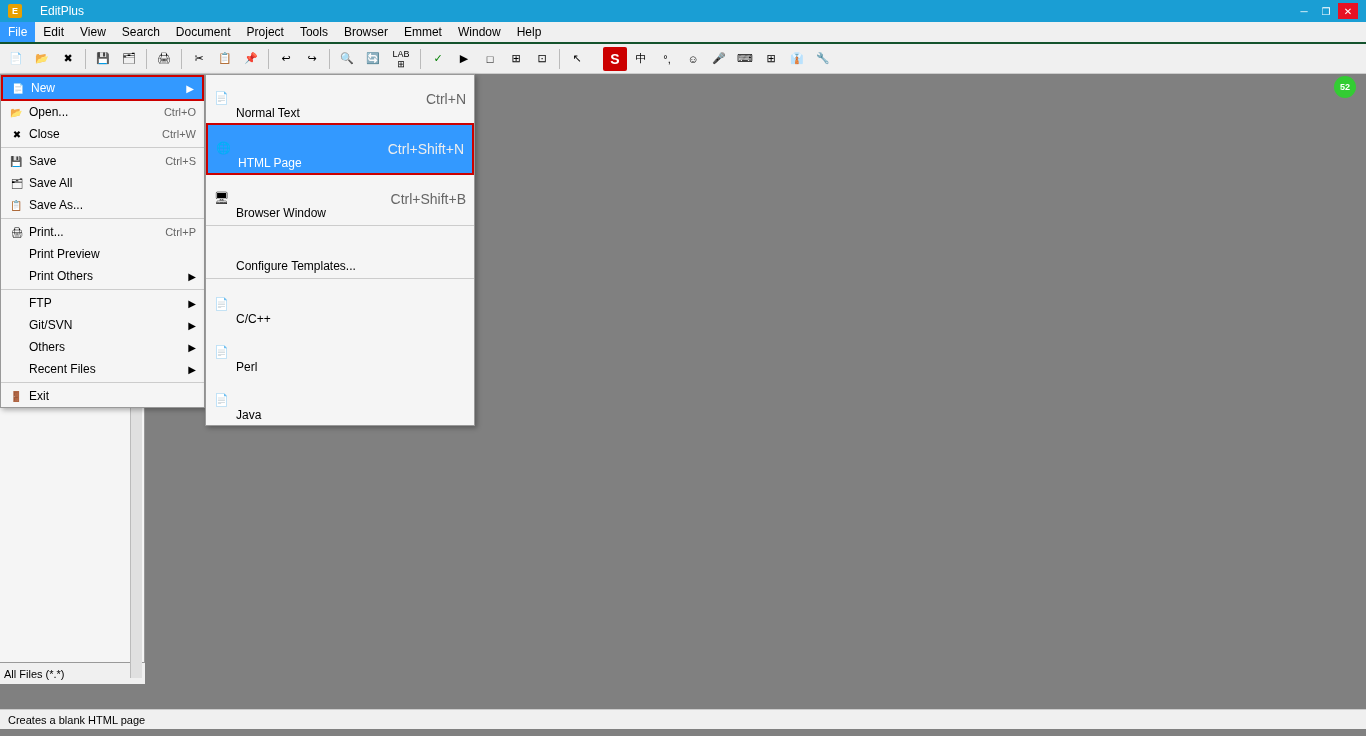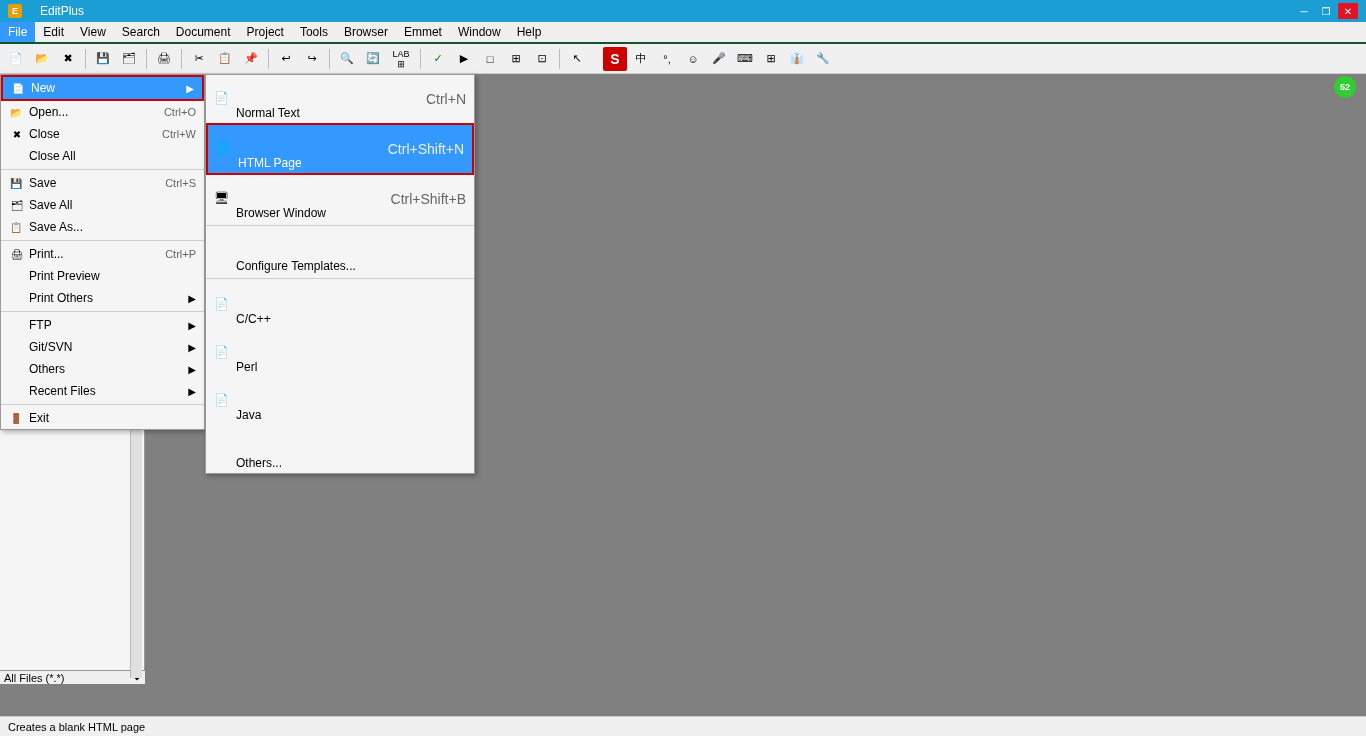--- a/index.html
+++ b/index.html
@@ -151,21 +151,21 @@
     .file-list li {
       padding: 1px 4px;
       cursor: pointer;
       white-space: nowrap;
       overflow: hidden;
     }
 
     
     .status-bar {
       position: absolute;
-      bottom: 0;
+      bottom: 7px;
       left: 0;
       right: 0;
       height: 20px;
       background: #f0f0f0;
       border-top: 1px solid #ccc;
       display: flex;
       align-items: flex-start;
       padding: 4px 8px;
       font-size: 11px;
     }
@@ -350,21 +350,21 @@
       <li>eppie.exe</li>
       <li>eppshell.dll</li>
       <li>eppshell64.dll</li>
       <li>eppshellreg.exe</li>
       <li>eppshellreg32.exe</li>
       <li>html.stx</li>
       <li>html4.ctl</li>
     </ul>
   </div>
 
-  <div style="position:absolute; bottom:20px; left:0; width:145px; height:14px; border-top:1px solid #999; background:#f0f0f0;">
+  <div style="position:absolute; bottom:20px; left:0; width:145px; height:22px; border-top:1px solid #999; background:#f0f0f0;">
     <select style="width:100%;height:100%;font-size:11px;border:none;background:#f0f0f0;">
       <option>All Files (*.*)</option>
     </select>
   </div>
 
   <div style="position:absolute; left:130px; top:74px; width:12px; height:530px; background:#e0e0e0; border-left:1px solid #bbb;">
     <div style="height:30px; background:#aaa; margin:2px; border-radius:2px;"></div>
   </div>
 
   <div style="position:absolute; right:10px; top:2px; width:22px; height:22px; background:#33cc33; border-radius:50%; display:flex; align-items:center; justify-content:center; color:white; font-size:9px; font-weight:bold;">52</div>
@@ -378,24 +378,20 @@
     </div>
     <div class="menu-dropdown-item">
       <span class="menu-item-icon">📂</span>
       <span class="item-label">Open...</span>
       <span class="item-shortcut">Ctrl+O</span>
     </div>
     <div class="menu-dropdown-item">
       <span class="menu-item-icon">✖</span>
       <span class="item-label">Close</span>
       <span class="item-shortcut">Ctrl+W</span>
-    </div>
-    <div class="menu-dropdown-item">
-      <span class="menu-item-icon"></span>
-      <span class="item-label">Close All</span>
     </div>
     <div class="menu-separator"></div>
     <div class="menu-dropdown-item">
       <span class="menu-item-icon">💾</span>
       <span class="item-label">Save</span>
       <span class="item-shortcut">Ctrl+S</span>
     </div>
     <div class="menu-dropdown-item">
       <span class="menu-item-icon">🗂</span>
       <span class="item-label">Save All</span>
@@ -474,23 +470,19 @@
       <span class="sub-label">C/C++</span>
     </div>
     <div class="submenu-item">
       <span class="sub-icon">📄</span>
       <span class="sub-label">Perl</span>
     </div>
     <div class="submenu-item">
       <span class="sub-icon">📄</span>
       <span class="sub-label">Java</span>
     </div>
-    <div class="submenu-item">
-      <span class="sub-icon"></span>
-      <span class="sub-label">Others...</span>
-    </div>
   </div>
 
 </div>
 
 <div class="status-bar">
   <span>Creates a blank HTML page</span>
 </div>
 
 </body></html>

